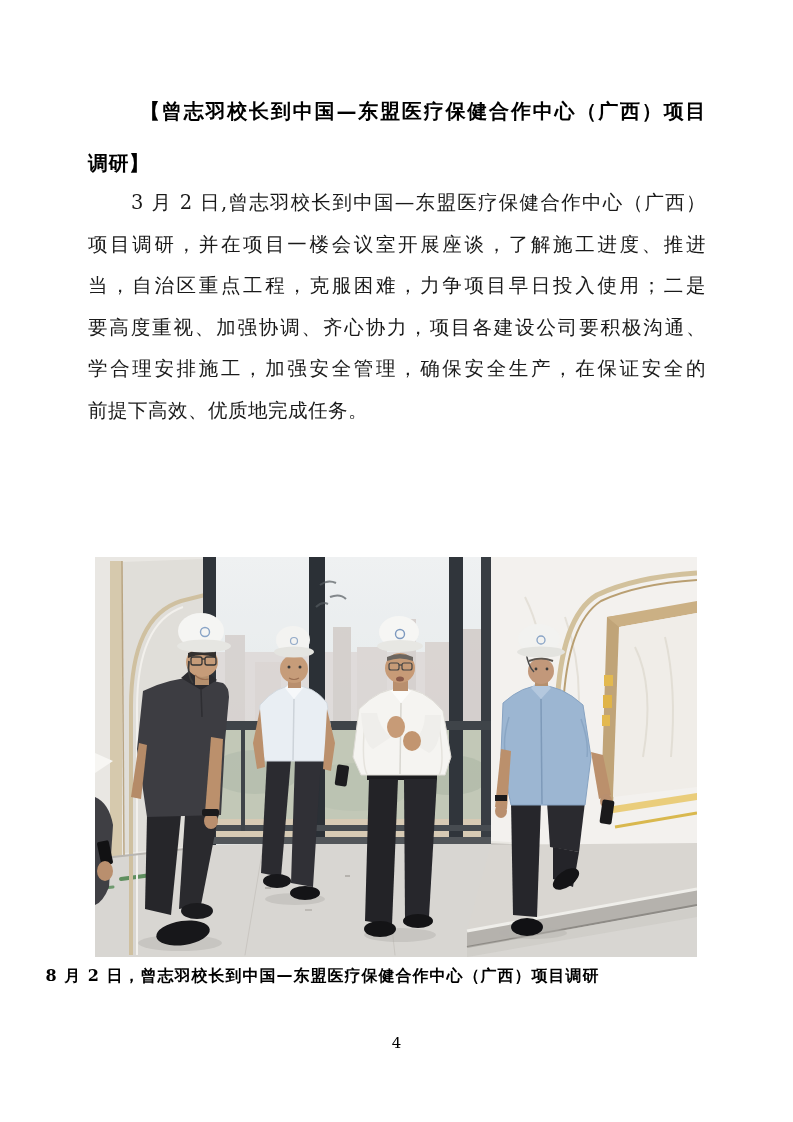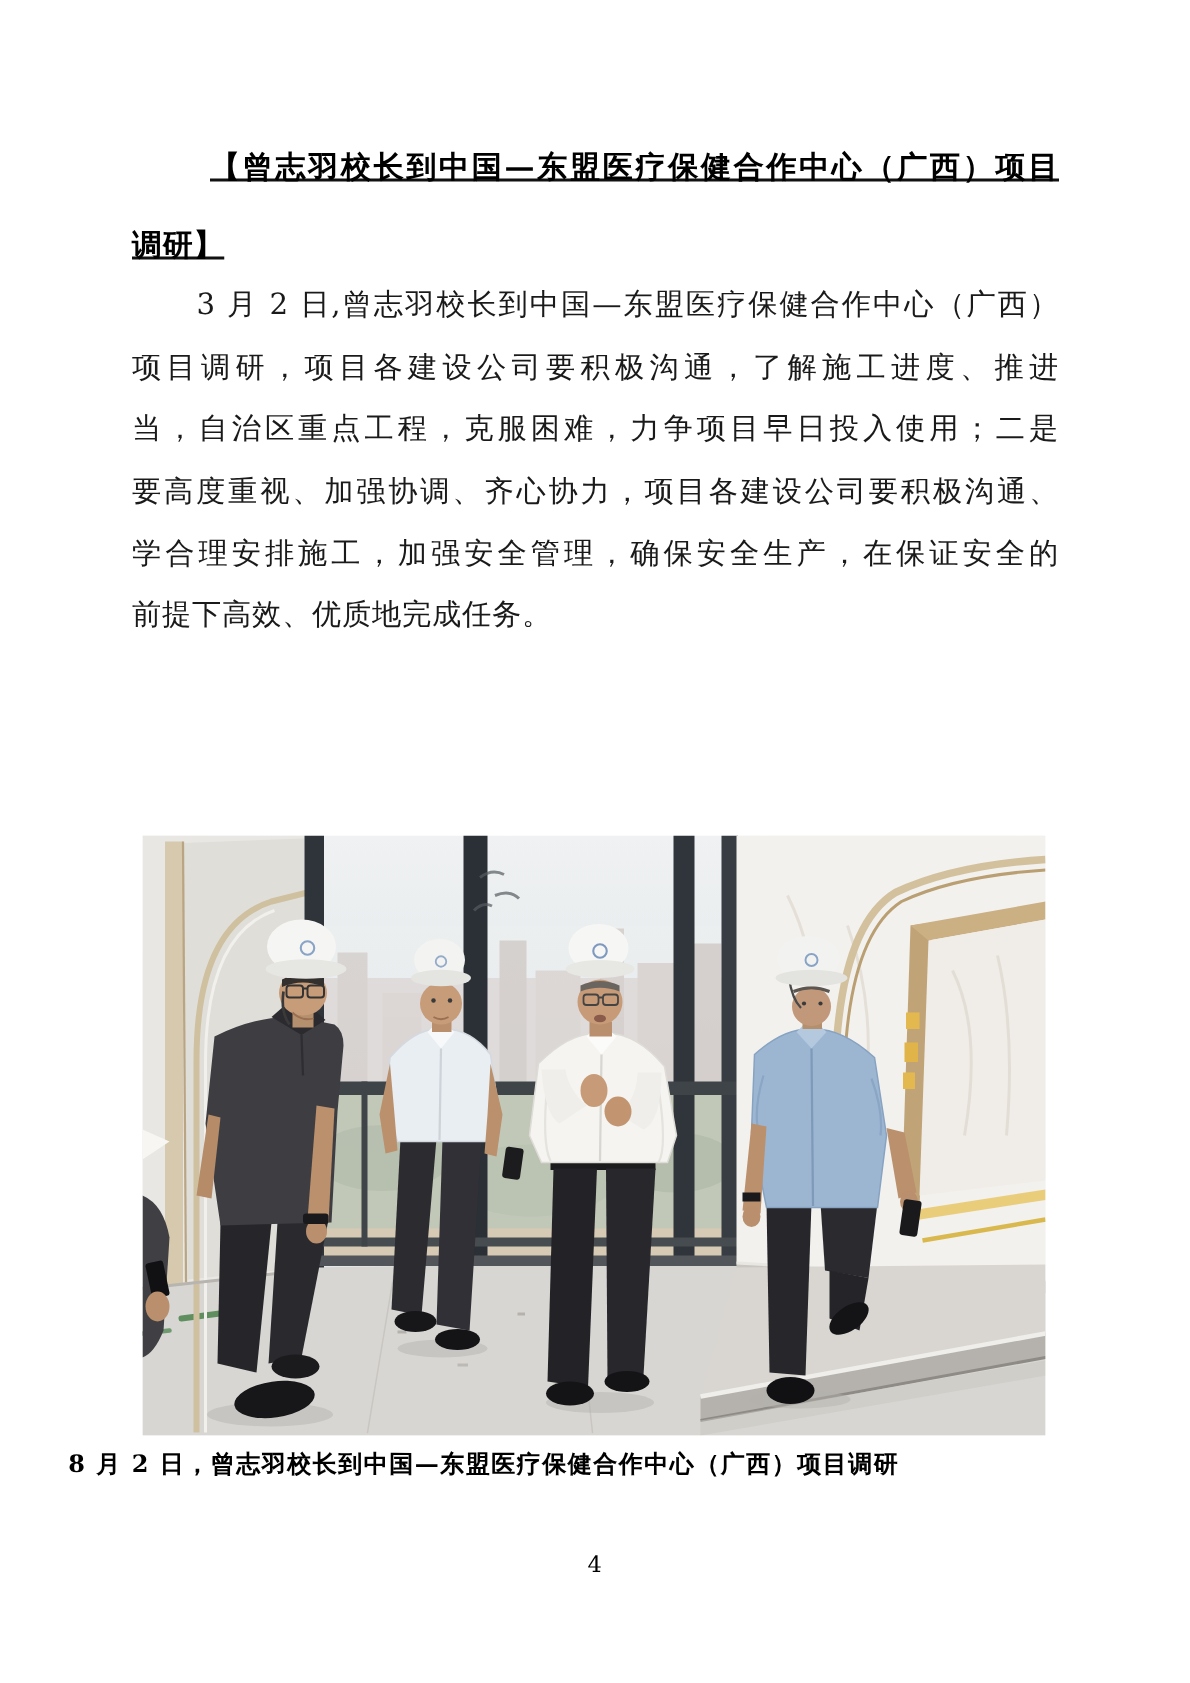--- a/index.html
+++ b/index.html
@@ -1,20 +1,20 @@
 <!DOCTYPE html>
 <html><head>
 <meta charset="utf-8">
 <style>
   html,body{margin:0;padding:0;background:#ffffff;}
   .page{
     position:relative;width:793px;height:1122px;background:#ffffff;overflow:hidden;
     font-family:"DejaVu Serif","Liberation Serif",serif;color:#111;
   }
-  .title-block{position:absolute;left:88px;top:85px;width:618px;text-decoration:underline;}
+  .title-block{position:absolute;left:88px;top:85px;width:618px;}
   .t-line{
     font-size:20px;font-weight:bold;line-height:52px;letter-spacing:.5px;
     text-align:justify;text-align-last:justify;text-justify:inter-character;color:#000;
   }
   .t-line.first{text-indent:52px;}
   .t-line.last{text-align-last:left;}
   .body-block{position:absolute;left:88px;top:182px;width:618px;}
   .b-line{
     font-size:19.5px;line-height:41.5px;letter-spacing:.5px;
     text-align:justify;text-align-last:justify;text-justify:inter-character;color:#1a1a1a;
@@ -37,21 +37,21 @@
 
 <div class="page">
 
   <div class="title-block">
       <div class="t-line first">【曾志羽校长到中国—东盟医疗保健合作中心（广西）项目</div>
       <div class="t-line last">调研】</div>
     </div>
 
   <div class="body-block">
       <div class="b-line first">3 月 2 日,曾志羽校长到中国—东盟医疗保健合作中心（广西）</div>
-      <div class="b-line">项目调研，项目各建设公司要积极沟通，了解施工进度、推进</div>
+      <div class="b-line">项目调研，并在项目一楼会议室开展座谈，了解施工进度、推进</div>
       <div class="b-line">当，自治区重点工程，克服困难，力争项目早日投入使用；二是</div>
       <div class="b-line">要高度重视、加强协调、齐心协力，项目各建设公司要积极沟通、</div>
       <div class="b-line">学合理安排施工，加强安全管理，确保安全生产，在保证安全的</div>
       <div class="b-line last">前提下高效、优质地完成任务。</div>
     </div>
 
   <figure class="photo">
     <svg viewBox="0 0 602 400" width="602" height="400">
       <defs>
         <linearGradient id="sky" x1="0" y1="0" x2="0" y2="1">

